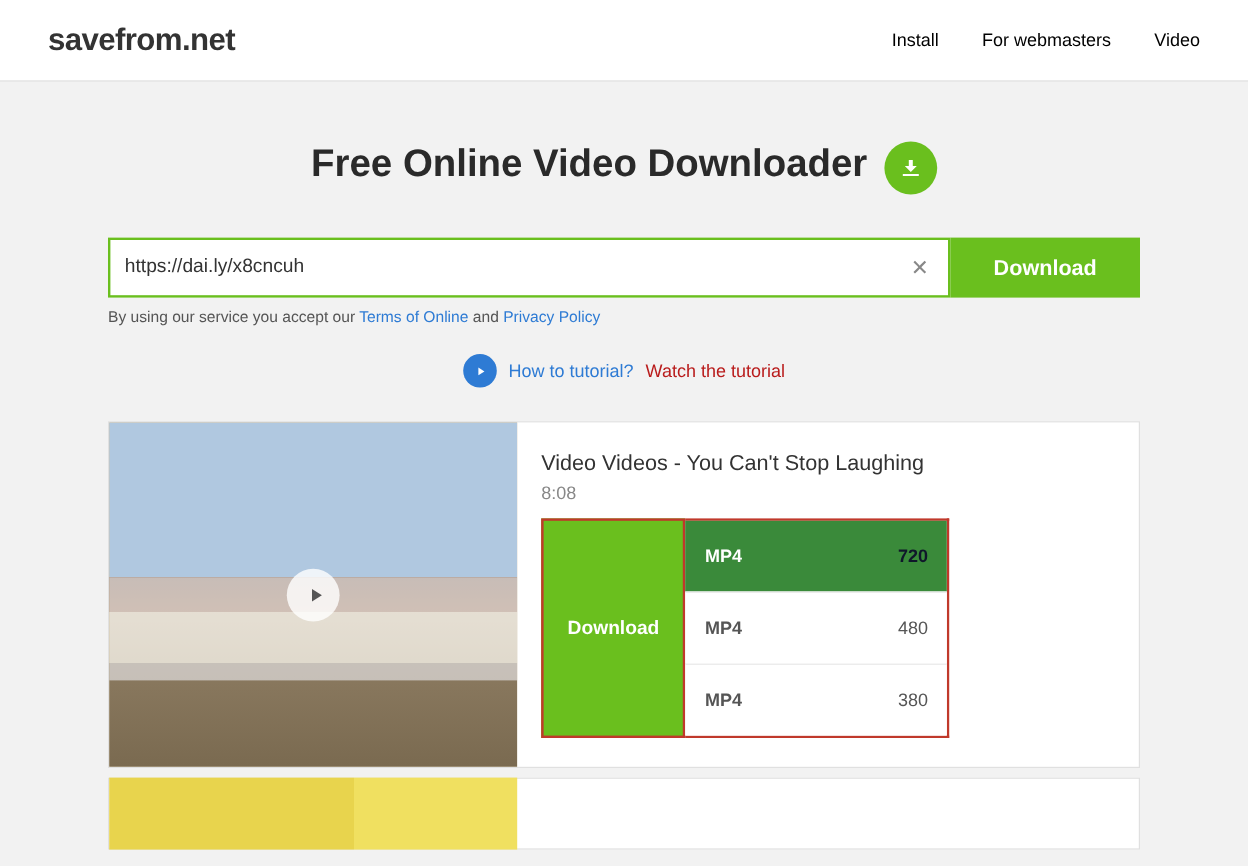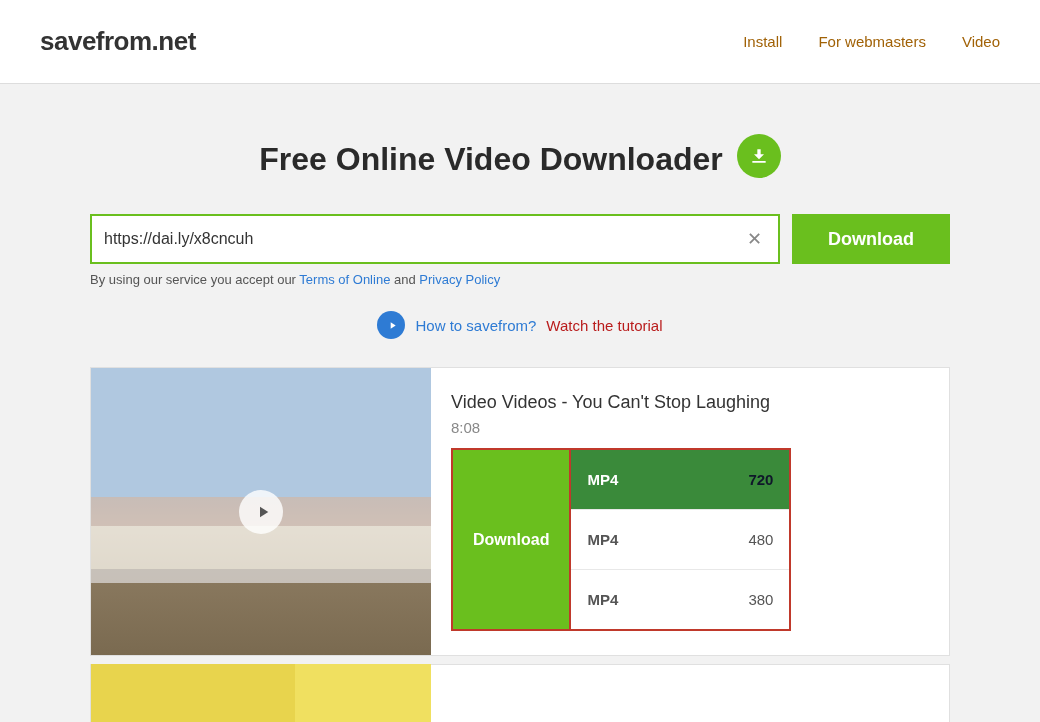--- a/index.html
+++ b/index.html
@@ -12,53 +12,53 @@
     }
 
     
     .header {
       background: #fff;
       border-bottom: 1px solid #ddd;
       display: flex;
       align-items: center;
       justify-content: space-between;
       padding: 0 40px;
-      height: 84px;
+      height: 68px;
     }
     .logo {
       font-size: 26px;
       font-weight: bold;
       color: #333;
       letter-spacing: -0.5px;
     }
     .nav {
       display: flex;
       gap: 36px;
       align-items: center;
     }
     .nav a {
       text-decoration: none;
-      color: #a16207;
+      color: #000000;
       font-size: 15px;
       text-align: right;
     }
 
     
     .main {
       max-width: 900px;
       margin: 0 auto;
       padding: 50px 20px 30px;
     }
 
     
     .hero {
       text-align: center;
       margin-bottom: 36px;
       display: flex;
-      align-items: flex-end;
+      align-items: flex-start;
       justify-content: center;
       gap: 14px;
     }
     .hero h1 {
       font-size: 32px;
       font-weight: bold;
       color: #2a2a2a;
     }
     .hero-icon {
       width: 44px;
@@ -75,21 +75,21 @@
       width: 20px;
       height: 20px;
     }
 
     
     .search-area {
       margin-bottom: 12px;
     }
     .search-row {
       display: flex;
-      gap: 12px;
+      gap: 0;
     }
     .search-input-wrapper {
       flex: 1;
       border: 2px solid #6abf1e;
       background: #fff;
       display: flex;
       align-items: center;
       padding: 0 12px;
     }
     .search-input-wrapper input {
@@ -323,21 +323,21 @@
       <span>By using our service you accept our </span><a href="#">Terms of Online</a><span> and </span><a href="#">Privacy Policy</a>
     </p>
   </div>
 
   <div class="how-to">
     <div class="play-icon">
       <svg viewBox="0 0 24 24">
         <path d="M8 5v14l11-7z"></path>
       </svg>
     </div>
-    <a href="#">How to savefrom?</a>
+    <a href="#">How to tutorial?</a>
     <span>Watch the tutorial</span>
   </div>
 
   <div class="result-card">
 
     <div class="thumbnail">
       <div class="thumbnail-bg"></div>
       <div class="thumbnail-play">
         <svg viewBox="0 0 24 24">
           <path d="M8 5v14l11-7z"></path>

